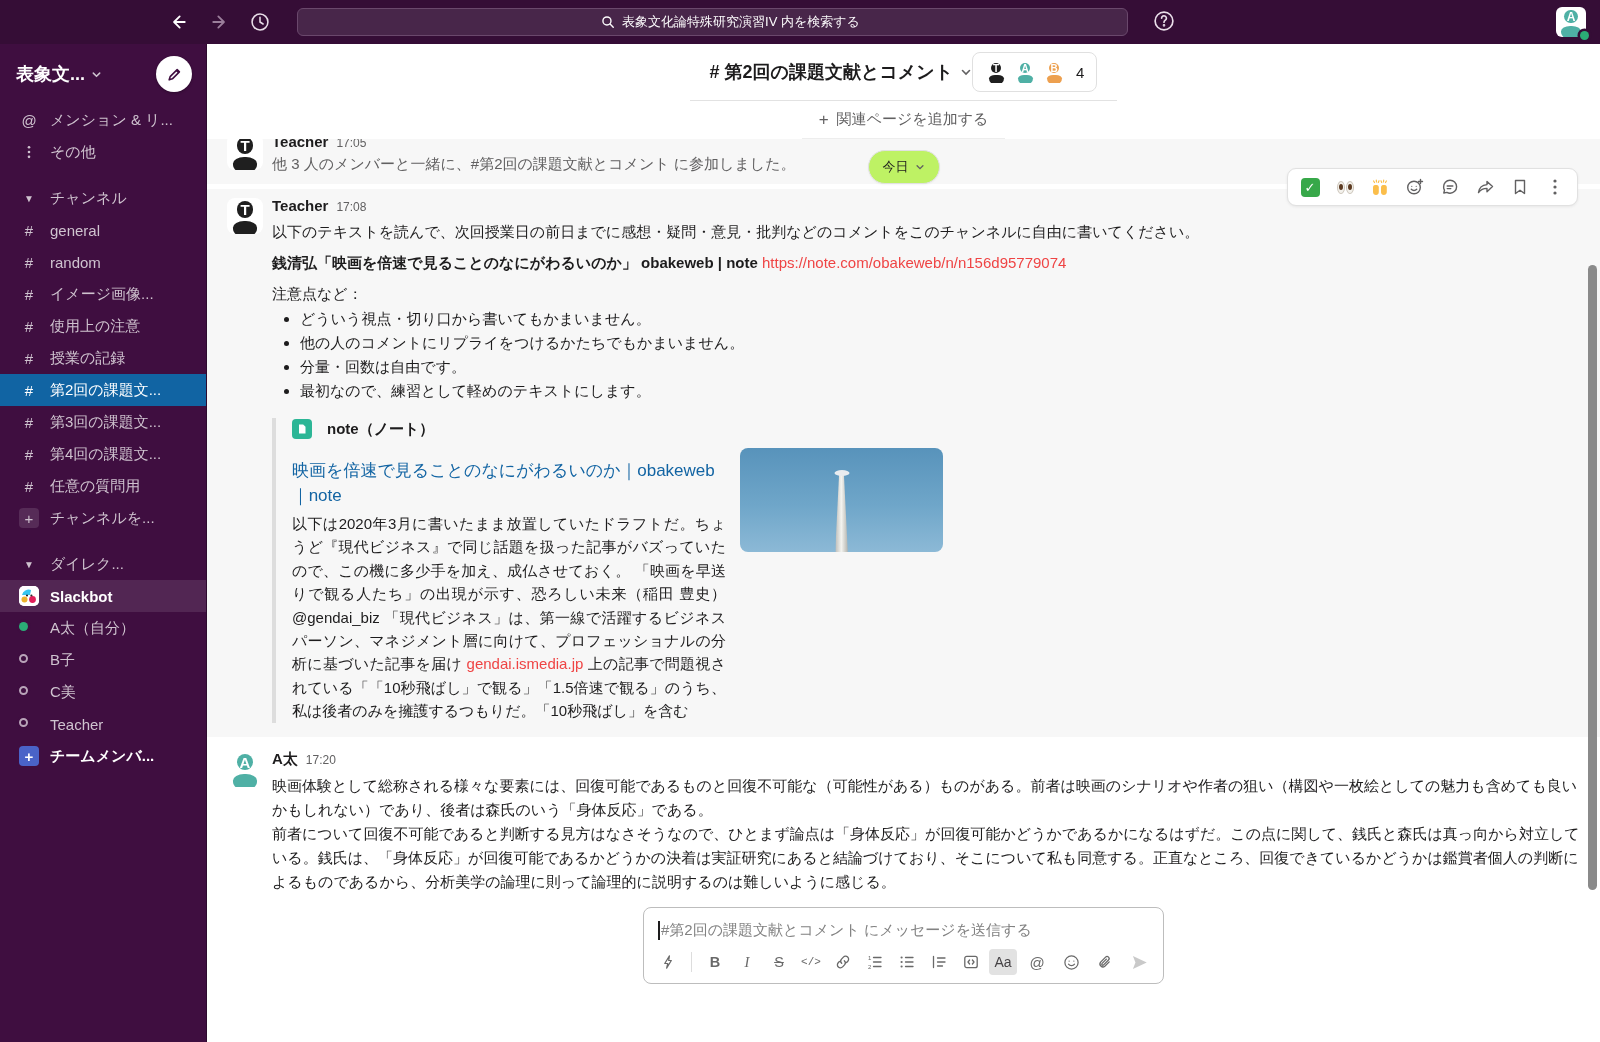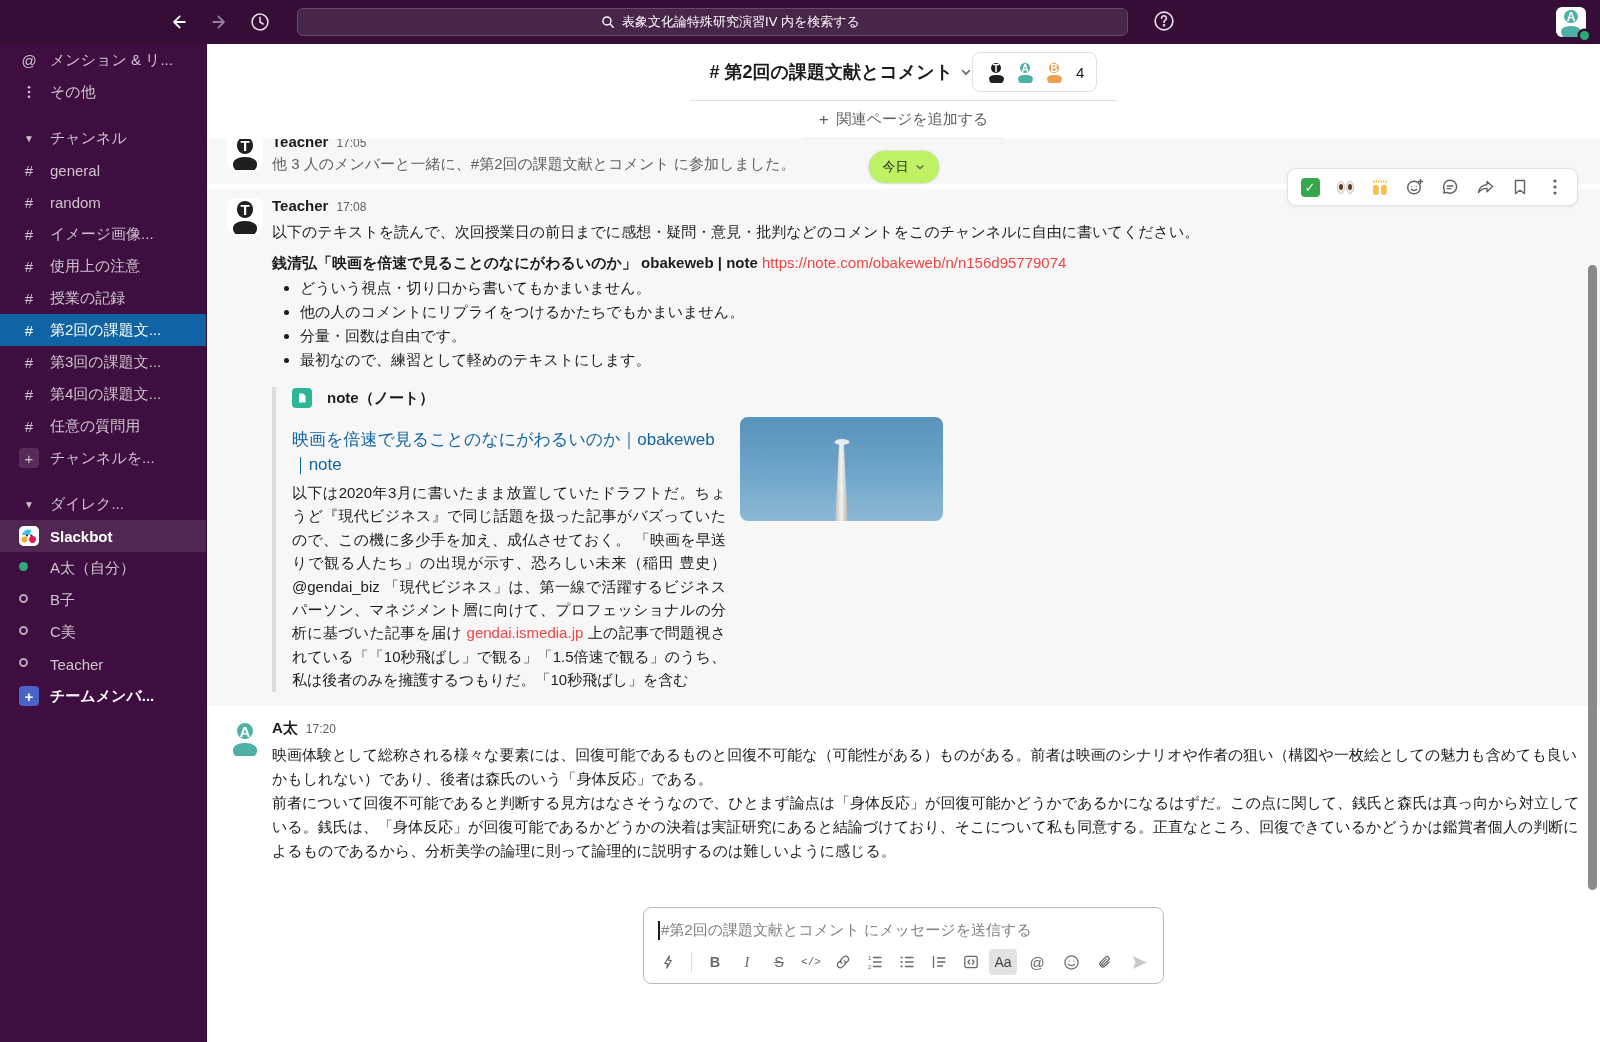--- a/index.html
+++ b/index.html
@@ -180,20 +180,33 @@
     <div class="topbar-avatar">
       <div class="person" style="width:30px;height:30px;">
         <div class="p-head" style="background:#4FB0A5;font-size:12px;">A</div>
         <div class="p-body" style="background:#4FB0A5;"></div>
       </div>
       <span class="presence on" style="box-shadow:0 0 0 2.5px #350D36;"></span>
     </div>
   </div>
 
   <aside class="sidebar">
+    <div class="ws-header">
+      <span class="ws-name">表象文...</span>
+      <span class="ws-chevron">
+        <svg width="11" height="11" viewBox="0 0 12 12" fill="none" stroke="currentColor" stroke-width="1.6" stroke-linecap="round">
+            <path d="M2.5 4.5 6 8l3.5-3.5"></path>
+          </svg>
+      </span>
+      <span class="compose-btn">
+        <svg width="17" height="17" viewBox="0 0 16 16" fill="none" stroke="currentColor" stroke-width="1.5" stroke-linecap="round" stroke-linejoin="round">
+            <path d="M3 13l.9-3 6.6-6.6 2.1 2.1L6 12.1zM9.8 4.1l2.1 2.1"></path>
+          </svg>
+      </span>
+    </div>
 
     <div class="side-row">
       <span class="ico">@</span>
       <span class="side-label">メンション &amp; リ...</span>
     </div>
     <div class="side-row">
       <span class="ico">
         <svg width="4" height="14" viewBox="0 0 4 16" fill="currentColor">
             <circle cx="2" cy="2.5" r="1.5"></circle>
             <circle cx="2" cy="8" r="1.5"></circle>
@@ -448,20 +461,21 @@
           <div class="msg-head">
             <span class="msg-name">Teacher</span>
             <span class="msg-time">17:08</span>
           </div>
           <div class="para">以下のテキストを読んで、次回授業日の前日までに感想・疑問・意見・批判などのコメントをこのチャンネルに自由に書いてください。</div>
           <div class="ref-line">
             <span class="bold">銭清弘「映画を倍速で見ることのなにがわるいのか」 obakeweb | note</span>
             <span> </span>
             <a class="slk-link">https://note.com/obakeweb/n/n156d95779074</a>
           </div>
+          <div class="ref-line">注意点など：</div>
           <ul class="points">
             <li>どういう視点・切り口から書いてもかまいません。</li>
             <li>他の人のコメントにリプライをつけるかたちでもかまいません。</li>
             <li>分量・回数は自由です。</li>
             <li>最初なので、練習として軽めのテキストにします。</li>
           </ul>
 
           <div class="card">
             <div class="card-left">
               <div class="provider">

